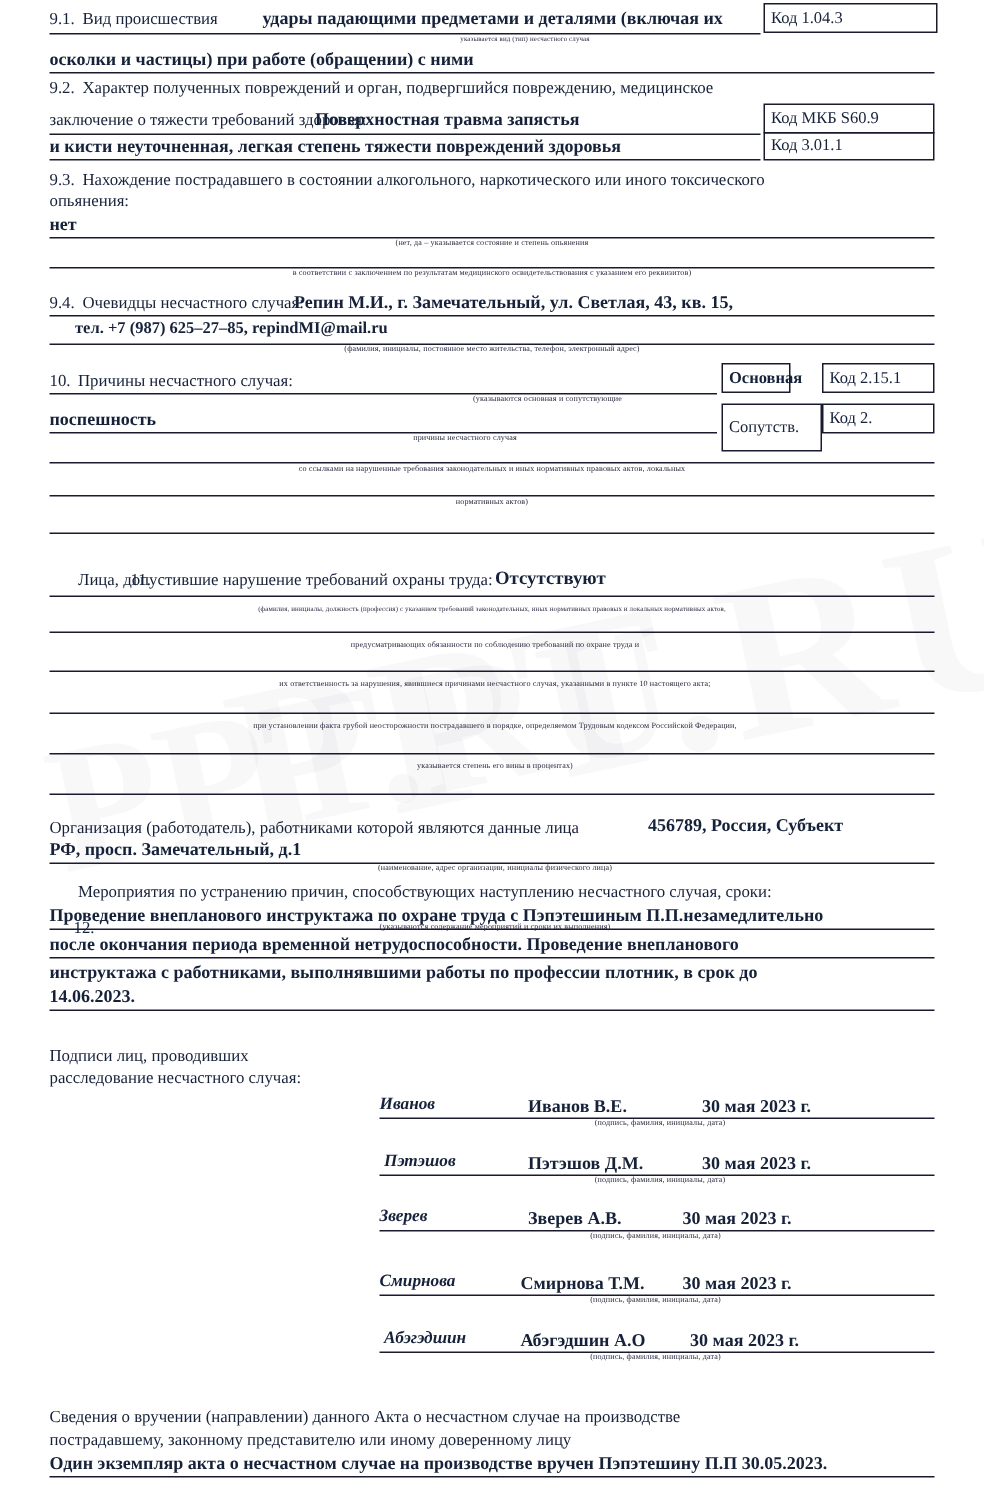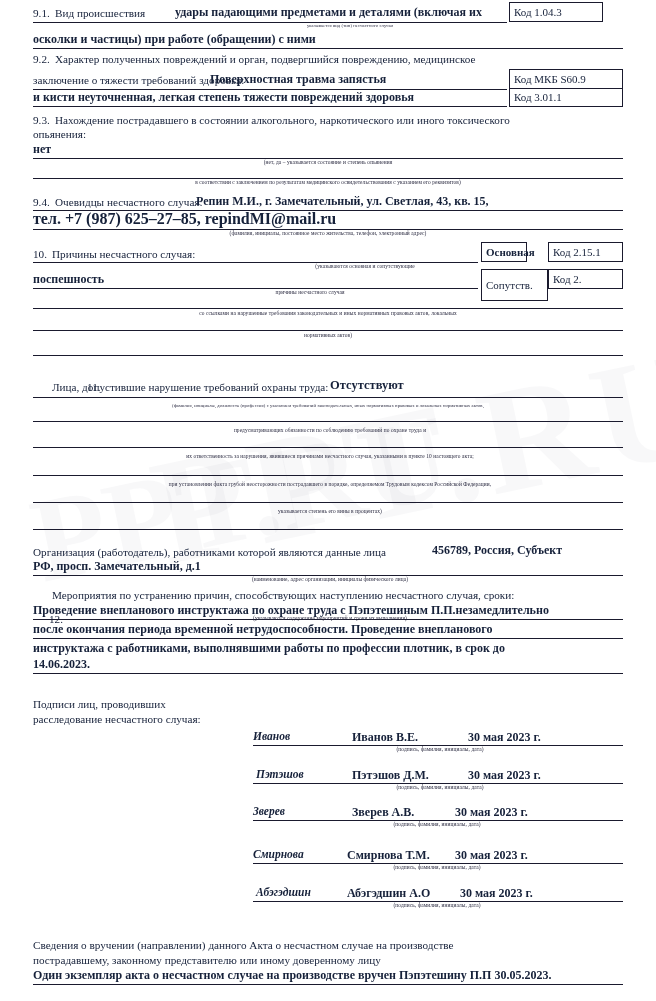--- a/index.html
+++ b/index.html
@@ -100,21 +100,21 @@
   <div class="watermark">PPT.RU</div>
   <div class="wm2">PPT.RU</div>
 
   <div class="txt" style="left:33px; top:6px;">9.1.</div>
   <div class="txt" style="left:55px; top:6px;">Вид происшествия</div>
   <div class="txt bold" style="left:175px; top:5px; font-size:12px;">удары падающими предметами и деталями (включая их</div>
   <div class="rule" style="left:33px; top:22px; width:474px;"></div>
   <div class="cap" style="left:190px; top:23px; width:320px;">указывается вид (тип) несчастного случая</div>
   <div class="txt bold" style="left:33px; top:32px; font-size:12px;">осколки и частицы) при работе (обращении) с ними</div>
   <div class="rule" style="left:33px; top:48px; width:590px;"></div>
-  <div class="box" style="left:509px; top:2px; width:94px; height:20px;">Код 1.04.3</div>
+  <div class="box" style="left:509px; top:2px; width:116px; height:20px;">Код 1.04.3</div>
 
   <div class="txt" style="left:33px; top:52px;">9.2.</div>
   <div class="txt justl" style="left:55px; top:52px; width:568px;">Характер  полученных  повреждений  и  орган,  подвергшийся  повреждению,  медицинское</div>
   <div class="txt" style="left:33px; top:73px;">заключение о тяжести требований здоровья:</div>
   <div class="txt bold" style="left:210px; top:72px; font-size:12px;">Поверхностная травма запястья</div>
   <div class="rule" style="left:33px; top:89px; width:474px;"></div>
   <div class="txt bold" style="left:33px; top:90px; font-size:12px;">и кисти неуточненная, легкая степень тяжести повреждений здоровья</div>
   <div class="rule" style="left:33px; top:106px; width:474px;"></div>
   <div class="box" style="left:509px; top:69px; width:114px; height:20px;">Код МКБ  S60.9</div>
   <div class="box" style="left:509px; top:88px; width:114px; height:19px;">Код 3.01.1</div>
@@ -125,21 +125,21 @@
   <div class="txt bold" style="left:33px; top:142px; font-size:12px;">нет</div>
   <div class="rule" style="left:33px; top:158px; width:590px;"></div>
   <div class="cap cap6" style="left:173px; top:159px; width:310px;">(нет, да – указывается состояние и степень опьянения</div>
   <div class="rule" style="left:33px; top:178px; width:590px;"></div>
   <div class="cap cap6" style="left:83px; top:179px; width:490px;">в соответствии с заключением по результатам медицинского освидетельствования с указанием его реквизитов)</div>
 
   <div class="txt" style="left:33px; top:195px;">9.4.</div>
   <div class="txt" style="left:55px; top:195px;">Очевидцы несчастного случая:</div>
   <div class="txt bold" style="left:196px; top:194px; font-size:12px;">Репин М.И., г. Замечательный, ул. Светлая, 43, кв. 15,</div>
   <div class="rule" style="left:33px; top:210px; width:590px;"></div>
-  <div class="txt bold" style="left:33px; top:212px; font-size:16px;">тел. +7 (987) 625–27–85, repindMI@mail.ru</div>
+  <div class="txt bold" style="left:50px; top:212px; font-size:11px;">тел. +7 (987) 625–27–85, repindMI@mail.ru</div>
   <div class="rule" style="left:33px; top:229px; width:590px;"></div>
   <div class="cap cap6" style="left:143px; top:230px; width:370px;">(фамилия, инициалы, постоянное место жительства, телефон, электронный адрес)</div>
 
   <div class="txt" style="left:33px; top:247px;">10.</div>
   <div class="txt" style="left:52px; top:247px;">Причины несчастного случая:</div>
   <div class="rule" style="left:33px; top:262px; width:445px;"></div>
   <div class="cap cap6" style="left:250px; top:263px; width:230px;">(указываются основная и сопутствующие</div>
   <div class="txt bold" style="left:33px; top:272px; font-size:12px;">поспешность</div>
   <div class="rule" style="left:33px; top:288px; width:445px;"></div>
   <div class="cap cap6" style="left:200px; top:289px; width:220px;">причины несчастного случая</div>

